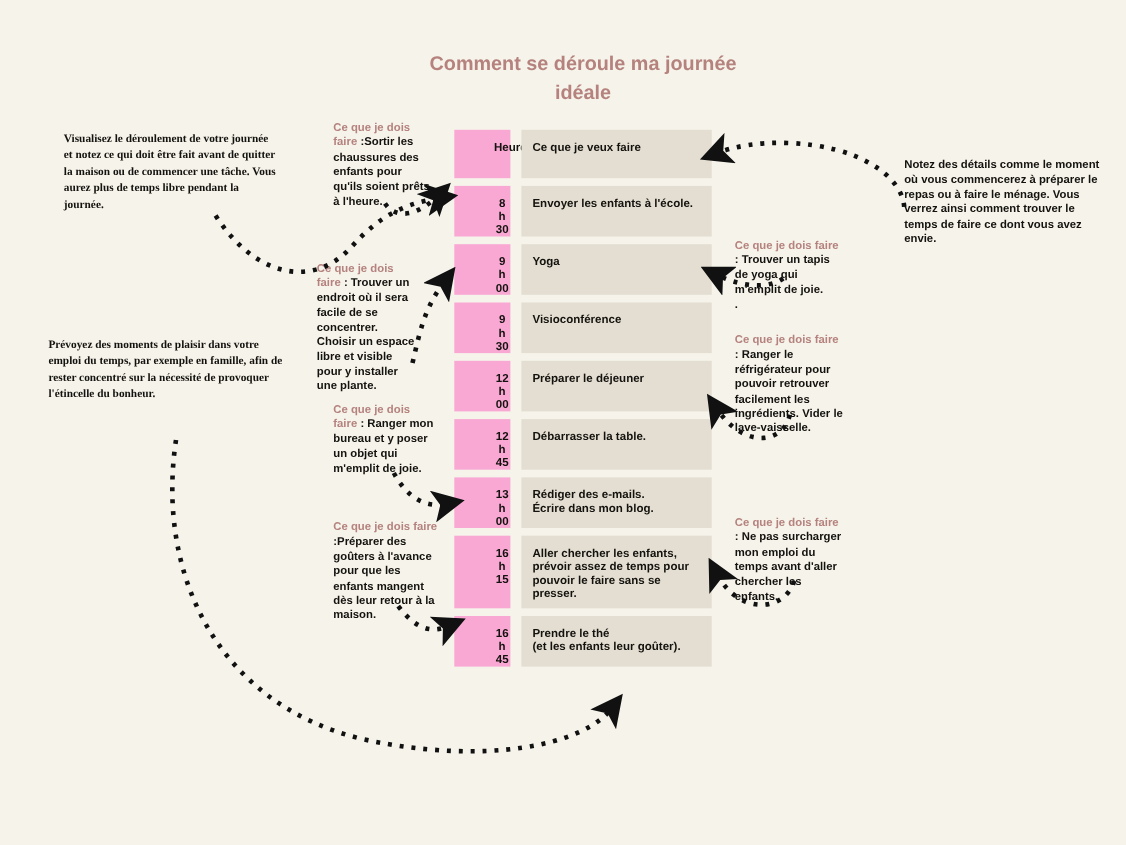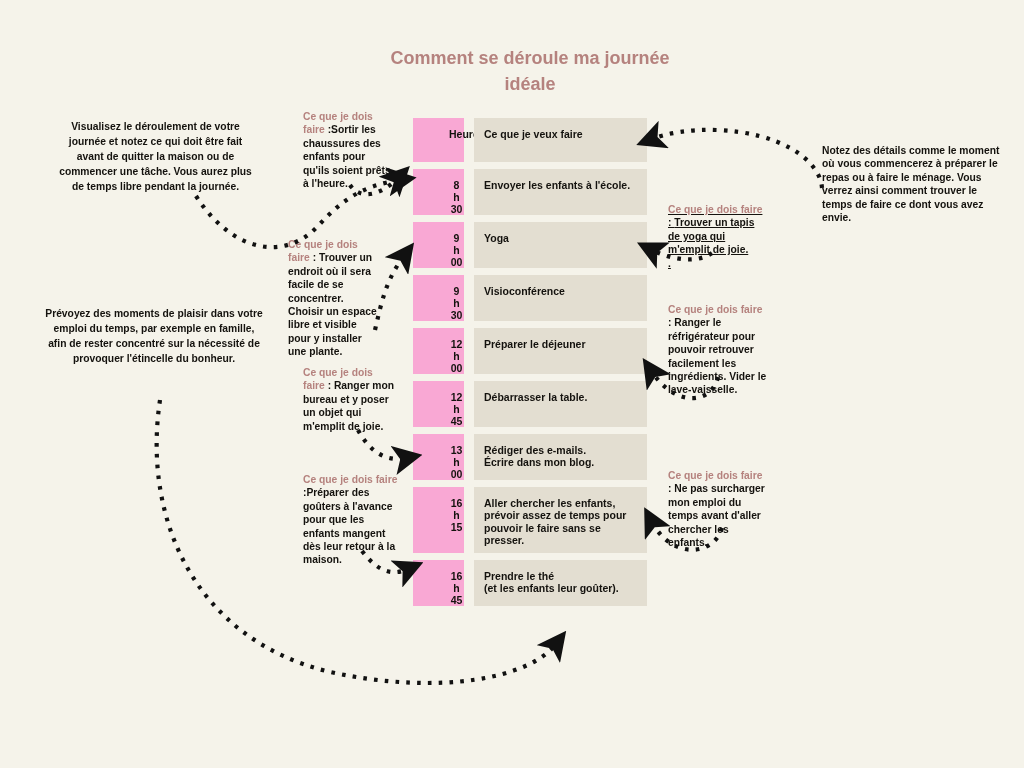--- a/index.html
+++ b/index.html
@@ -88,35 +88,35 @@
 
   
   .note {
     position: absolute;
     color: #14120e;
     font-size: 10.3px;
     font-weight: bold;
     line-height: 1.30;
     z-index: 4;
   }
-  .note.center { text-align: center; line-height: 1.45; }
+  .note.center { text-align: left; line-height: 1.45; font-family: Liberation Serif, serif; }
   .note .lead {
     color: #b5827e;
   }
   .note .body { white-space: pre-line; }
 
   #note-left-top   { left: 58px;  top: 120px; width: 195px; }
   #note-left-mid   { left: 44px;  top: 307px; width: 220px; }
   #note-right-top  { left: 822px; top: 144px; width: 178px; }
 
   #tip-1 { left: 303px; top: 110px; width: 88px; }
   #tip-2 { left: 288px; top: 238px; width: 92px; }
   #tip-3 { left: 303px; top: 366px; width: 92px; }
   #tip-4 { left: 303px; top: 473px; width: 96px; }
-  #tip-5 { left: 668px; top: 203px; width: 96px; text-decoration: underline; }
+  #tip-5 { left: 668px; top: 217px; width: 96px; }
   #tip-6 { left: 668px; top: 303px; width: 100px; }
   #tip-7 { left: 668px; top: 469px; width: 98px; }
 </style>
 </head>
 <body>
 
 <div id="canvas">
 
   <svg class="arrows" viewBox="0 0 1024 768" xmlns="http://www.w3.org/2000/svg">
     <defs>

